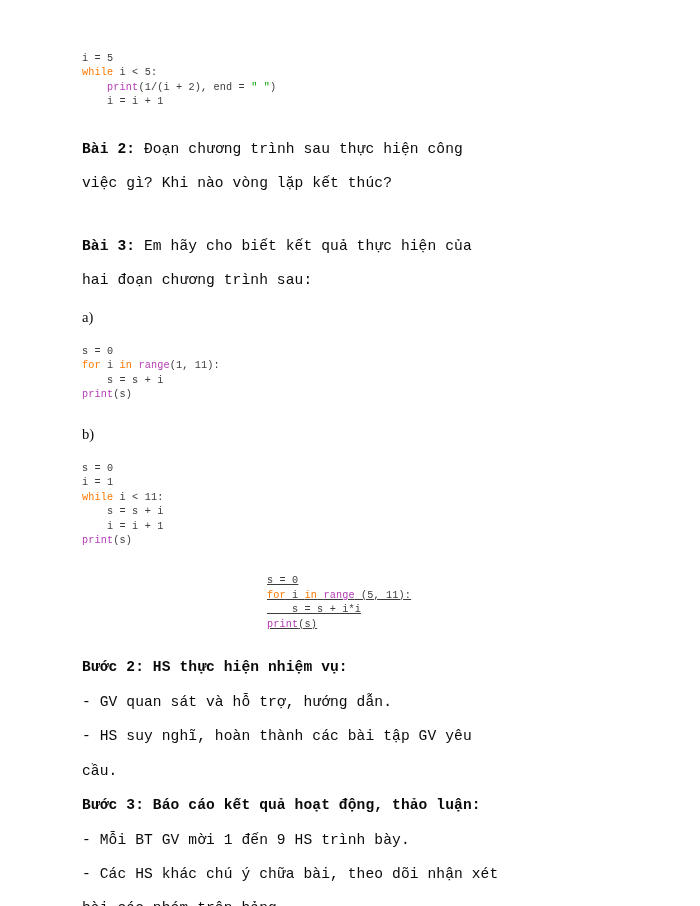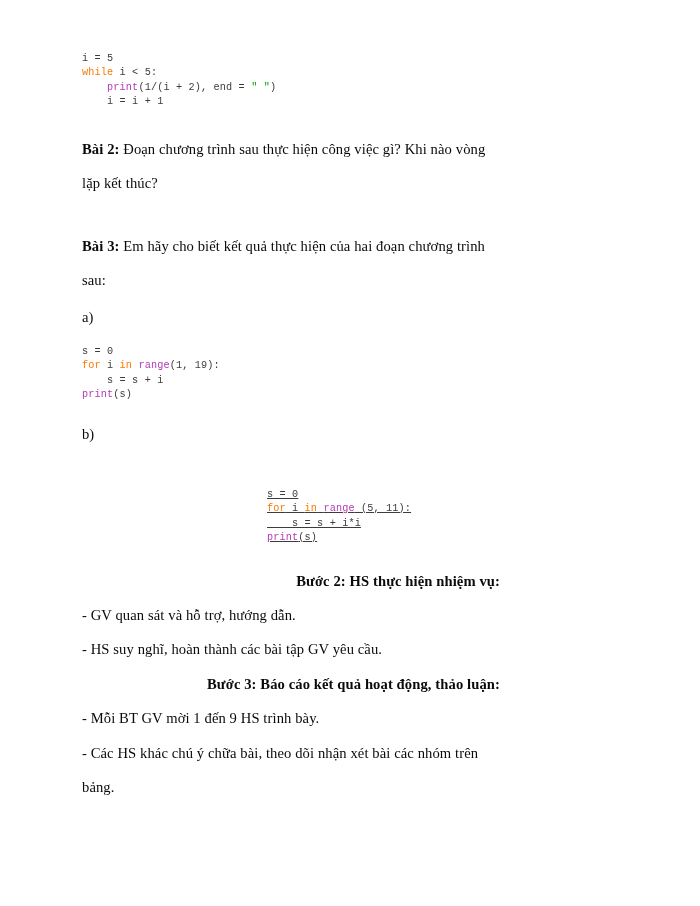--- a/index.html
+++ b/index.html
@@ -20,30 +20,30 @@
     position: relative;
     width: 580px;
     height: 906px;
     background: #ffffff;
     box-sizing: border-box;
     padding: 52px 80px 0 82px;
   }
 
   
   .para {
-    font-family: Liberation Serif, serif;
+    font-family: Liberation Mono, monospace;
     font-size: 14.6px;
     line-height: 2.36;
     color: #0a0a0a;
     margin: 0;
     text-align: left;
     letter-spacing: 0.1px;
   }
   .para b { font-weight: 700; }
-  .para.heading { font-weight: 700; text-align: right; }
+  .para.heading { font-weight: 700; }
 
   .label-line {
     font-family: "Liberation Serif", "DejaVu Serif", serif;
     font-size: 14.6px;
     color: #0a0a0a;
     margin: 0;
     line-height: 1.3;
   }
 
   
@@ -91,30 +91,36 @@
 
   <p class="para"><b>Bài 3:</b><span> Em hãy cho biết kết quả thực hiện của hai đoạn chương trình sau:</span></p>
 
   <div class="sp-10"></div>
 
   <p class="label-line">a)</p>
 
   <div class="sp-18"></div>
 
   <pre class="code"><span><span class="op">s = 0</span>
-</span><span><span class="kw">for</span><span class="op"> i </span><span class="kw">in</span><span class="op"> </span><span class="fn">range</span><span class="op">(1, 19):</span>
+</span><span><span class="kw">for</span><span class="op"> i </span><span class="kw">in</span><span class="op"> </span><span class="fn">range</span><span class="op">(1, 11):</span>
 </span><span><span class="op">    s = s + i</span>
 </span><span><span class="fn">print</span><span class="op">(s)</span></span></pre>
 
   <div class="sp-22"></div>
 
   <p class="label-line">b)</p>
 
   <div class="sp-18"></div>
 
+  <pre class="code"><span><span class="op">s = 0</span>
+</span><span><span class="op">i = 1</span>
+</span><span><span class="kw">while</span><span class="op"> i &lt; 11:</span>
+</span><span><span class="op">    s = s + i</span>
+</span><span><span class="op">    i = i + 1</span>
+</span><span><span class="fn">print</span><span class="op">(s)</span></span></pre>
 
   <div class="sp-16"></div>
 
 
   <div class="sp-10"></div>
 
   <pre class="code indent-xl"><span><span class="op">s = 0</span>
 </span><span><span class="kw">for</span><span class="op"> i </span><span class="kw">in</span><span class="op"> </span><span class="fn">range</span><span class="op"> (5, 11):</span>
 </span><span><span class="op">    s = s + i*i</span>
 </span><span><span class="fn">print</span><span class="op">(s)</span></span></pre>

